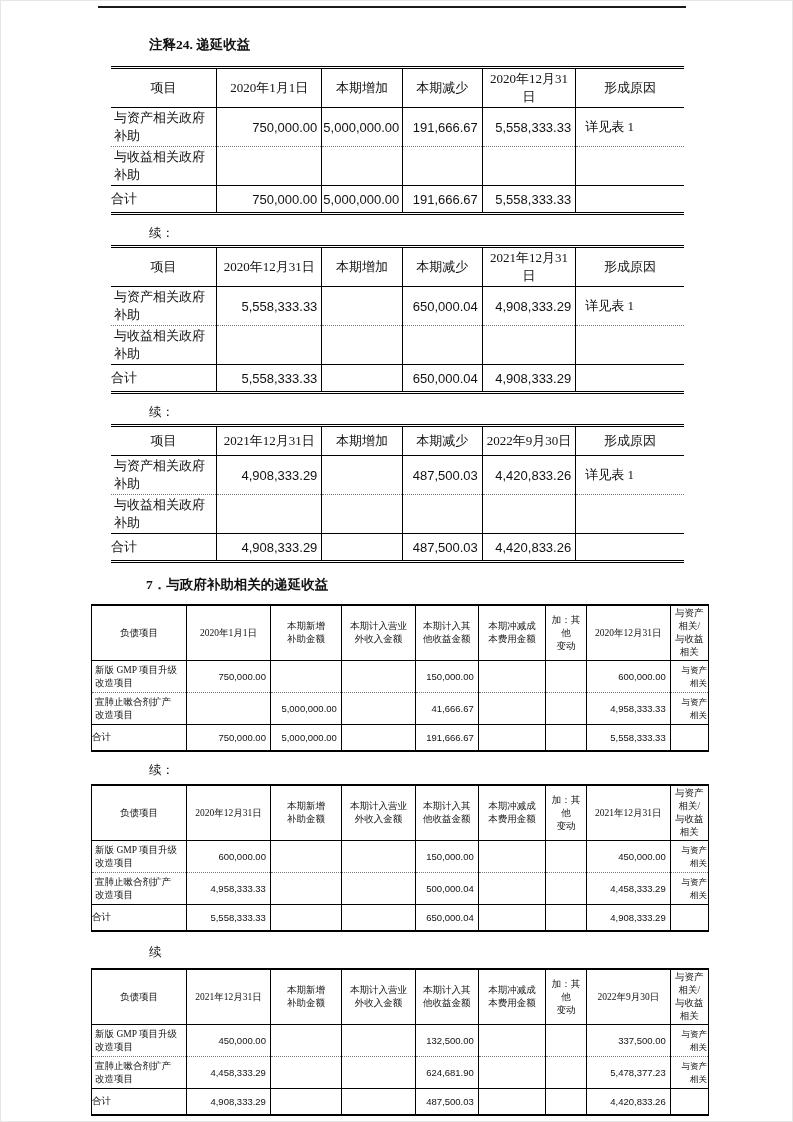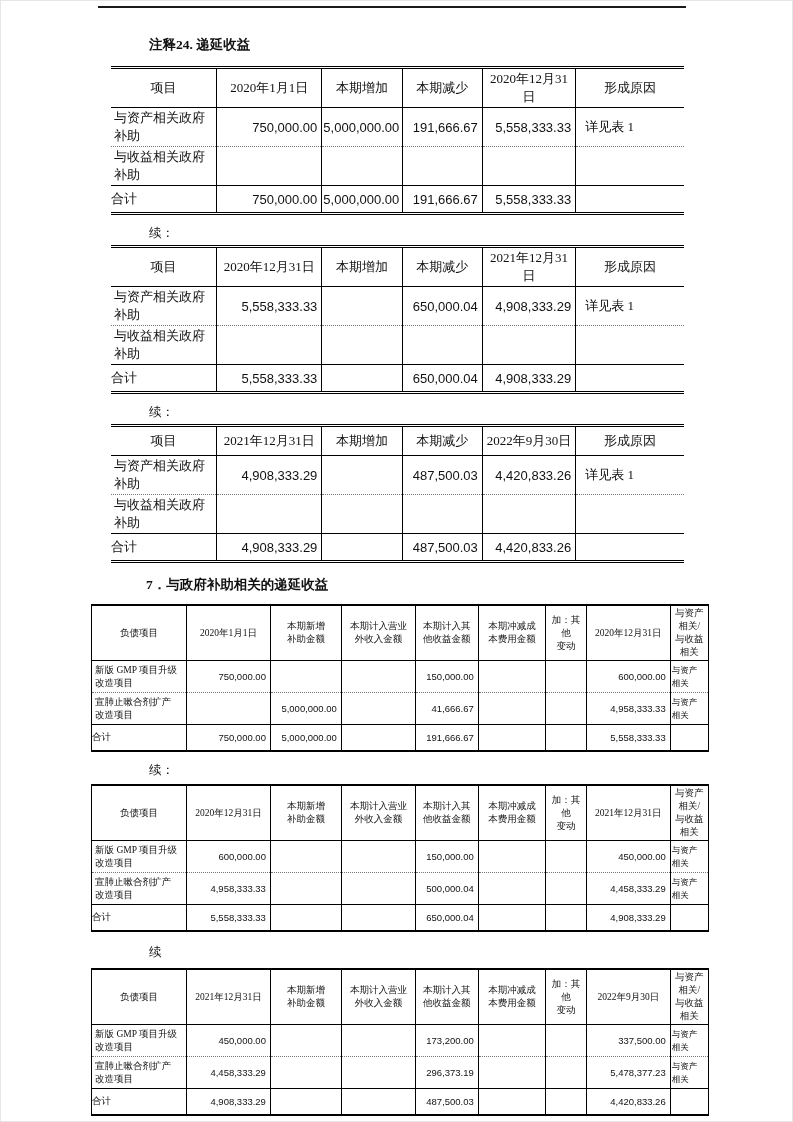--- a/index.html
+++ b/index.html
@@ -42,21 +42,21 @@
   .tbl-big tbody tr:nth-child(2) td { border-top:1px dotted #777; }
   .tbl-big tbody tr.total td { border-top:1px solid #000; }
   .tbl-big tbody tr.total td { height:23px; }
   .tbl-big.t5 { margin-top:6px; }
   .tbl-big.t6 { margin-top:8px; }
 
   .lbl { text-align:left; padding-left:3px; }
   .num { text-align:right; padding-right:4px;
     font-family:"Liberation Sans","DejaVu Sans",sans-serif; }
   .reason { text-align:left; padding-left:9px; }
-  .rel { text-align:left; font-size:8.5px; line-height:11px; }
+  .rel { text-align:right; font-size:8.5px; line-height:11px; }
   tr.total td.lbl { text-align:left; padding-left:0; }
 </style>
 </head>
 <body>
 
 <div class="page">
 
 
   <div class="rule"></div>
 
@@ -388,34 +388,34 @@
 与收益相关</th>
         </tr>
       </thead>
       <tbody>
         <tr>
           <td class="lbl">新版 GMP 项目升级
 改造项目</td>
           <td class="num">450,000.00</td>
           <td class="num"></td>
           <td class="num"></td>
-          <td class="num">173,200.00</td>
+          <td class="num">132,500.00</td>
           <td class="num"></td>
           <td class="num"></td>
           <td class="num">337,500.00</td>
           <td class="rel">与资产
 相关</td>
         </tr>
         <tr>
           <td class="lbl">宣肺止嗽合剂扩产
 改造项目</td>
           <td class="num">4,458,333.29</td>
           <td class="num"></td>
           <td class="num"></td>
-          <td class="num">296,373.19</td>
+          <td class="num">624,681.90</td>
           <td class="num"></td>
           <td class="num"></td>
           <td class="num">5,478,377.23</td>
           <td class="rel">与资产
 相关</td>
         </tr>
         <tr class="total">
           <td class="lbl">合计</td>
           <td class="num">4,908,333.29</td>
           <td class="num"></td>

